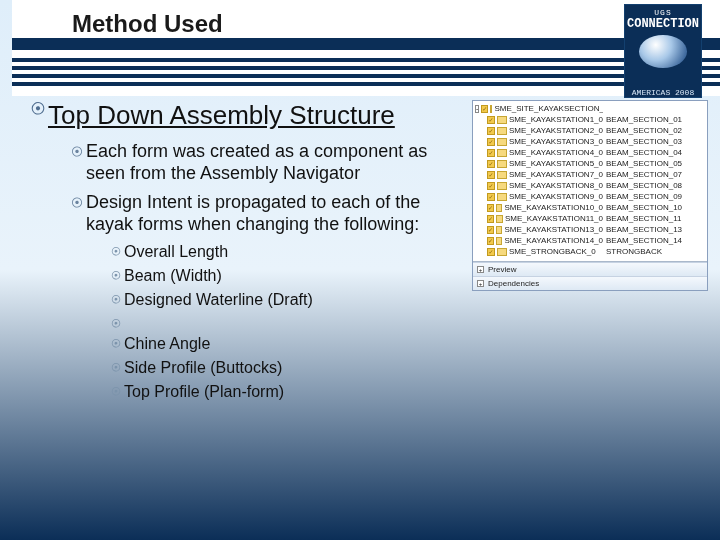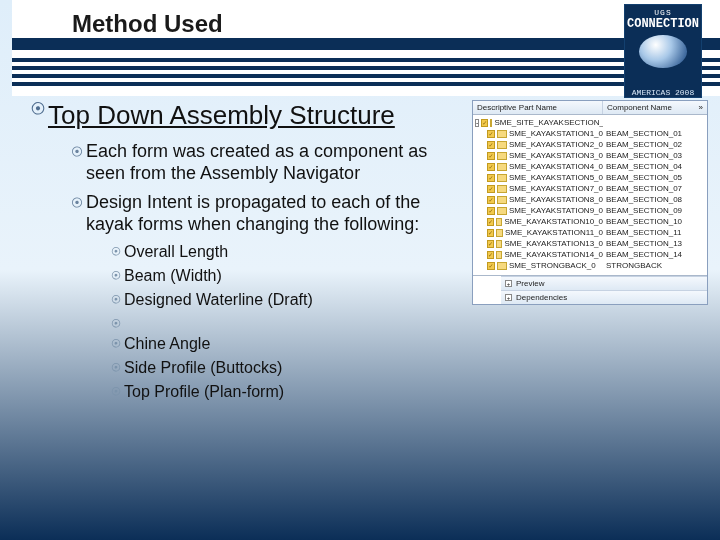--- a/index.html
+++ b/index.html
@@ -74,21 +74,21 @@
   .row { display:flex; height:11px; align-items:center; }
   .row .c1 { width:130px; display:flex; align-items:center; overflow:hidden; white-space:nowrap; }
   .row .c2 { flex:1; overflow:hidden; white-space:nowrap; padding-left:3px; }
   .ind0 { padding-left: 2px; } .ind1 { padding-left: 14px; }
   .tw { width:8px; height:8px; border:1px solid #888; background:#fff; font-size:7px; line-height:6px; text-align:center; margin-right:2px; }
   .chk { width:8px; height:8px; background:#f2c94c; border:1px solid #c29a1e; margin-right:2px; font-size:6px; line-height:7px; text-align:center; color:#8a650c; }
   .ico { width:10px; height:8px; background:#f6d97e; border:1px solid #c7a632; margin-right:2px; }
   .navfoot { border-top:1px solid #aab8cb; }
   .navfoot .tab {
     background: linear-gradient(#f4f8fd,#dee9f4); border-top:1px solid #c6d2e2;
-    padding:2px 4px; display:flex; align-items:center; gap:4px;margin-left:28px;
+    padding:2px 4px; display:flex; align-items:center; gap:4px;
   }
   .navfoot .sq { width:7px;height:7px;border:1px solid #888;background:#fff;font-size:6px;line-height:6px;text-align:center; }
 </style>
 </head>
 <body>
 <div class="slide">
 
   <div class="header">
     <div class="title-row">
       <div class="title-stripe"></div>
@@ -144,27 +144,20 @@
         <div class="txt">Side Profile (Buttocks)</div>
       </div>
       <div class="lvl3">
         <div class="bullet">⦿</div>
         <div class="txt">Top Profile (Plan-form)</div>
       </div>
     </div>
 
     <div class="nav-col">
       <div class="navwin">
-        <div class="navhead">
-          <div class="col col1">Descriptive Part Name</div>
-          <div class="col col2">
-            <span>Component Name</span>
-            <span>»</span>
-          </div>
-        </div>
         <div class="navbody" id="navbody">
             <div class="row">
               <div class="c1 ind0">
                 <span class="tw">-</span>
                 <span class="chk">✓</span>
                 <span class="ico"></span>
                 <span>SME_SITE_KAYAKSECTION_0</span>
               </div>
               <div class="c2"></div>
             </div>

